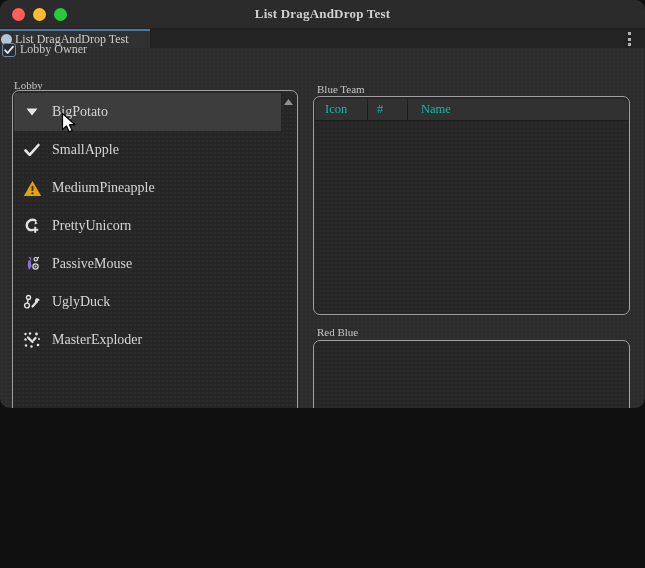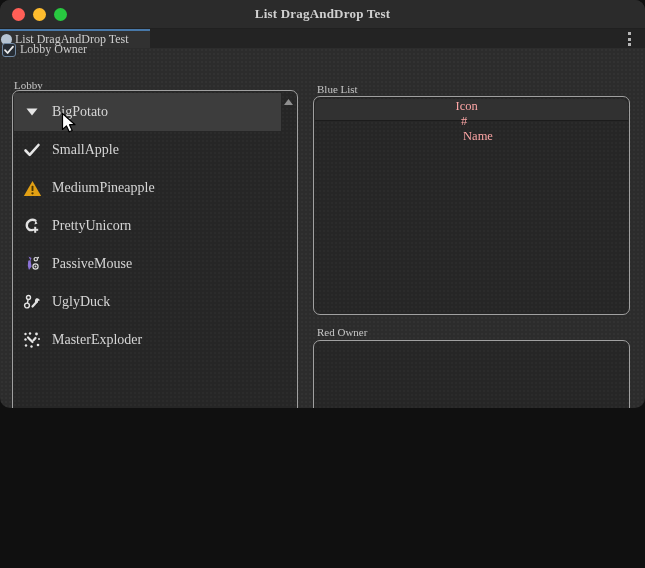--- a/index.html
+++ b/index.html
@@ -65,21 +65,21 @@
   .row .icon{width:20px;height:20px;flex:0 0 auto;display:flex;align-items:center;justify-content:center;}
   
   .vscroll{position:absolute;top:1px;right:1px;bottom:1px;width:15px;border-radius:0 6px 6px 0;}
   .scroll-btn{position:absolute;left:0;width:15px;height:14px;display:flex;align-items:center;justify-content:center;cursor:pointer;}
   .scroll-btn.up{top:3px;}
   .scroll-btn.down{bottom:3px;}
   
   .table-header{
     position:absolute;left:1px;top:2px;right:1px;height:22px;
     background:#313131;border-bottom:1px solid #1c1c1c;border-radius:6px 6px 0 0;
-    display:flex;align-items:center;font-size:12.5px;color:#fca5a5;flex-direction:column;
+    display:flex;align-items:center;font-size:12.5px;color:#14b8a6;
   }
   .th{height:22px;display:flex;align-items:center;}
   .th.icon-col{width:52px;padding-left:10px;}
   .th.num-col{width:39px;padding-left:9px;}
   .th.name-col{flex:1;padding-left:13px;}
   .th-sep{width:1px;height:22px;background:#1d1d1d;}
   
   .cursor{position:absolute;left:61px;top:112px;pointer-events:none;}
 </style>
 </head>
@@ -111,22 +111,22 @@
   <div class="check-row">
     <div class="checkbox">
       <svg width="12" height="12" viewBox="0 0 12 12">
         <path d="M2 6.2l2.6 2.8L10 2.6" stroke="#eaeaea" stroke-width="1.8" fill="none" stroke-linecap="round" stroke-linejoin="round"></path>
       </svg>
     </div>
     <span class="check-label">Lobby Owner</span>
   </div>
 
   <div class="section-label" style="left:14px;top:79px;">Lobby</div>
-  <div class="section-label" style="left:317px;top:83px;">Blue List</div>
-  <div class="section-label" style="left:317px;top:326px;">Red Owner</div>
+  <div class="section-label" style="left:317px;top:83px;">Blue Team</div>
+  <div class="section-label" style="left:317px;top:326px;">Red Blue</div>
 
   <div class="panel-box" id="lobby-box">
     <div class="list">
 
       <div class="row selected">
         <span class="icon">
           <svg width="18" height="18" viewBox="0 0 18 18">
               <path d="M3.5 5.5h11L9 12.5z" fill="#e6e6e6"></path>
             </svg>
         </span>

